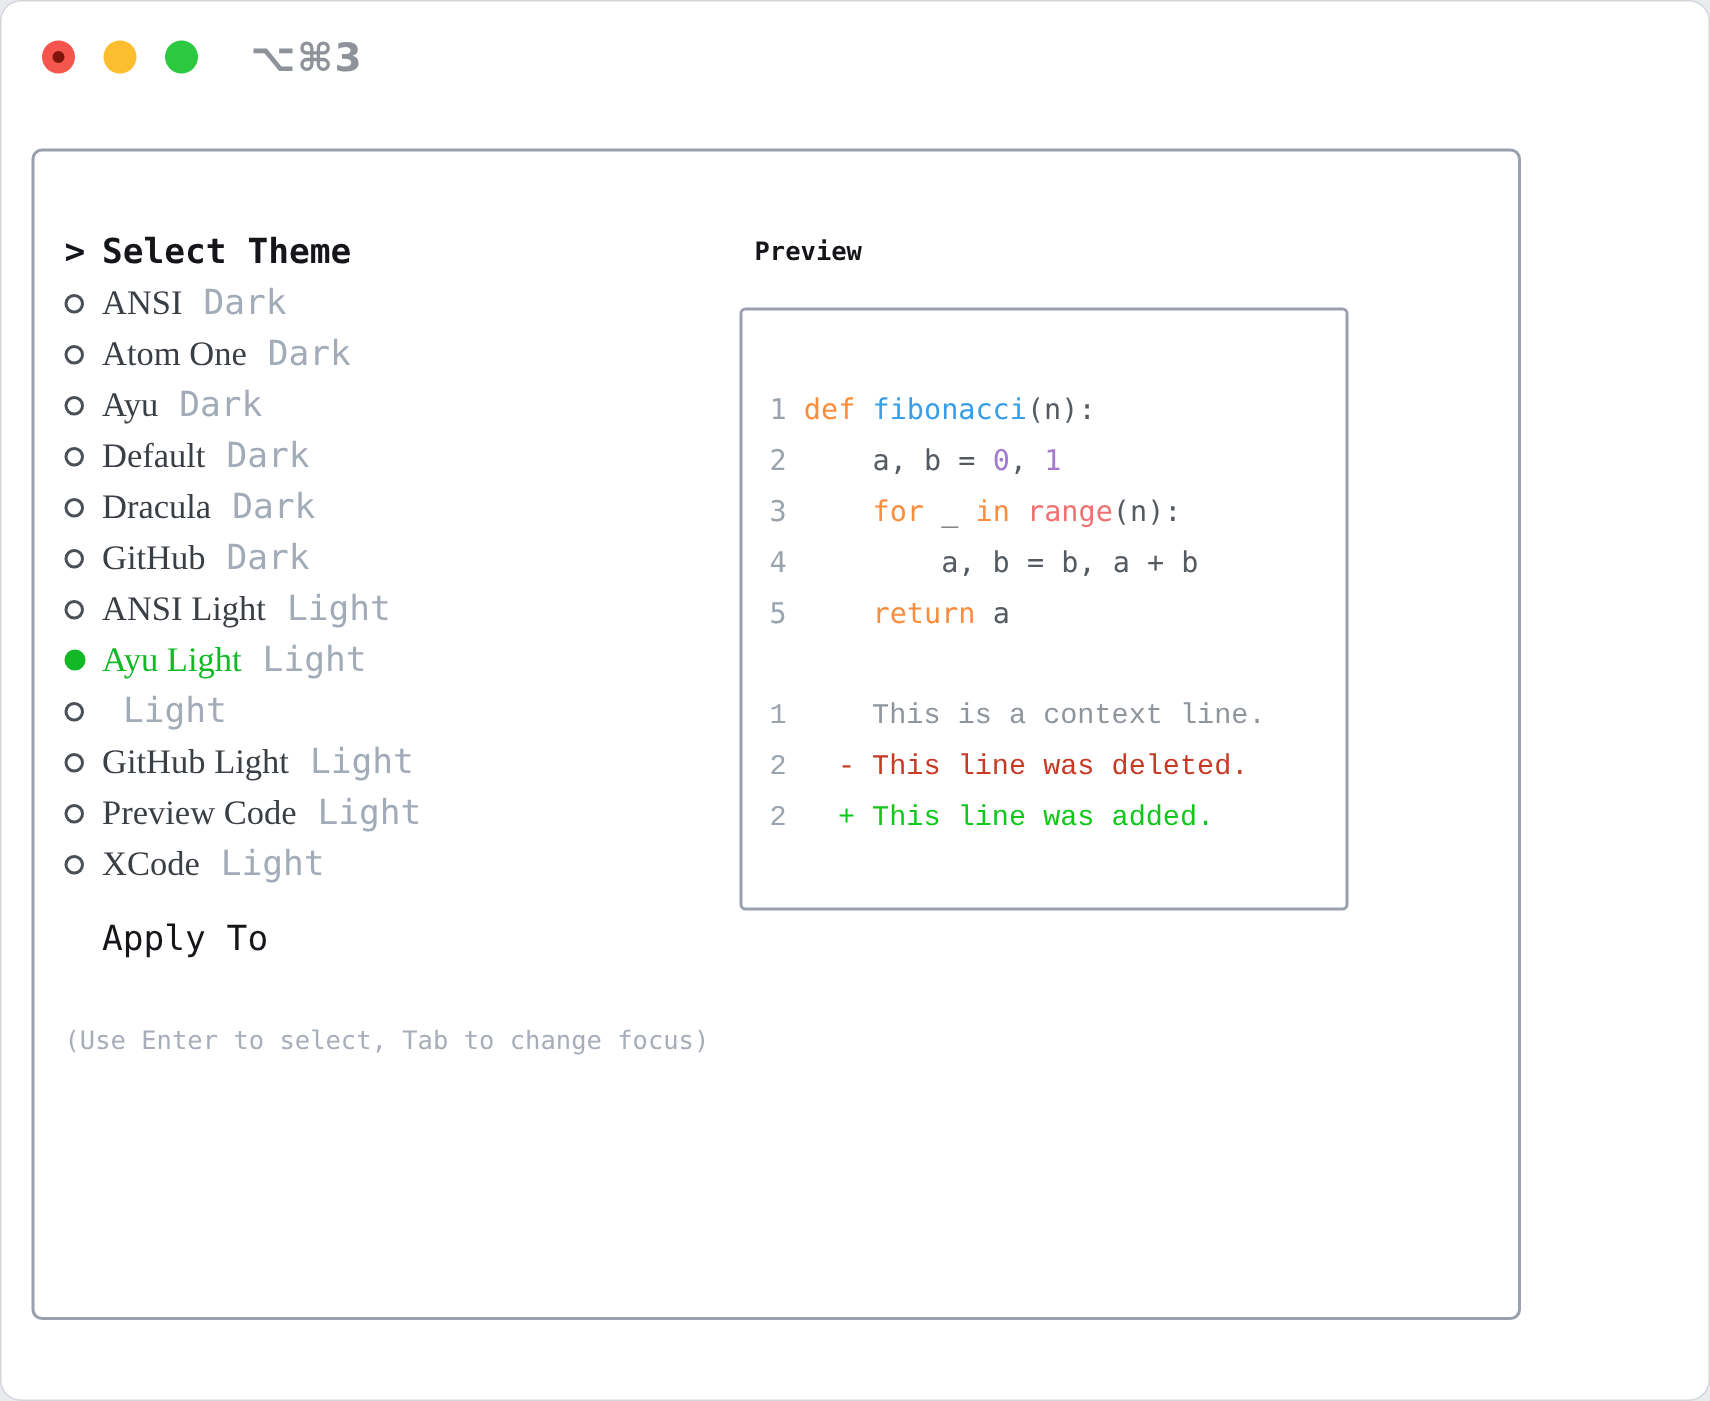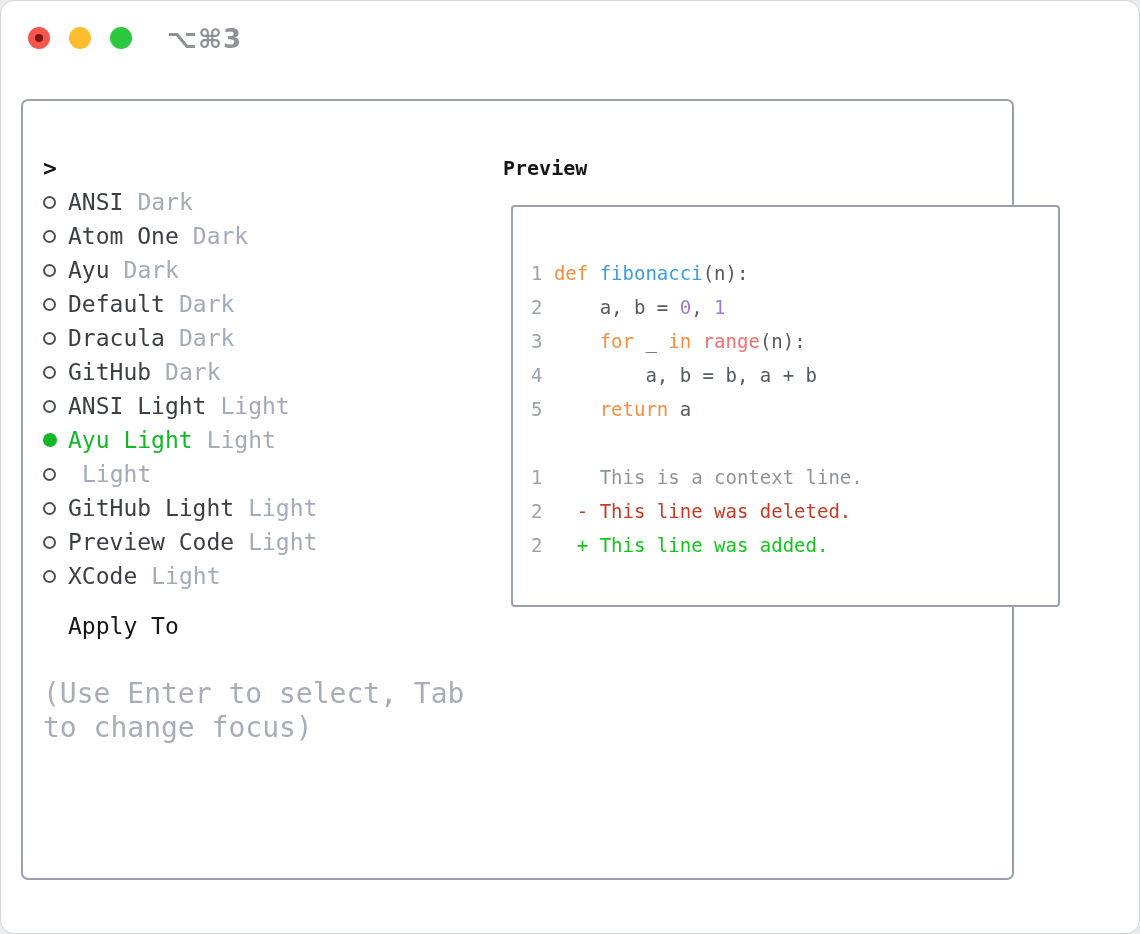--- a/index.html
+++ b/index.html
@@ -39,64 +39,65 @@
   .row{display:flex;align-items:center;height:34px;white-space:pre;}
   .prefix{width:25px;display:flex;align-items:center;flex:none;}
   .chevron{font-weight:bold;color:#121519;}
   .radio{
     width:13px;height:13px;border:2px solid #4a5056;border-radius:50%;
     box-sizing:border-box;display:inline-block;
   }
   .radio.on{width:14px;height:14px;border:none;background:var(--green);}
   .hdr{font-weight:bold;color:#141619;}
   .hdr-plain{color:#141619;}
-  .t-name{color:#3a3f45;}
+  .t-name{color:#3a3f45;font-family:Liberation Serif, serif;}
   .t-name.sel{color:var(--green);}
   .t-tag{color:#a2abb8;margin-left:14px;}
   .apply-block{margin-top:16px;}
   .help{
     margin-top:34px;width:440px;color:#a7aeba;
-    font-size:28px;line-height:34px;white-space:normal;
+    font-size:17px;line-height:34px;white-space:normal;
   }
   
   .preview-hdr{
     position:absolute;left:480px;top:50px;height:34px;line-height:34px;
-    font-size:20px;font-weight:bold;color:#141619;
+    font-size:17px;font-weight:bold;color:#141619;
   }
   .preview-box{
-    position:absolute;left:488px;top:104px;width:549px;height:402px;
+    position:absolute;left:470px;top:104px;width:406px;height:402px;
     border:2px solid #9aa1ac;border-radius:4px;box-sizing:border-box;
     background:#ffffff;
   }
   .code{
     position:absolute;left:18px;top:49px;
     font-size:19px;line-height:34px;white-space:pre;
   }
   .code .gut{color:var(--gutter);}
-  .diff-block{margin-top:34px;}
+  .diff-block{margin-top:34px;font-family:Liberation Mono, monospace;}
 </style>
 </head>
 <body>
 
 <div class="window">
 
   <div class="lights">
     <div class="light light-close">
       <div class="dot"></div>
     </div>
     <div class="light light-min"></div>
     <div class="light light-zoom"></div>
   </div>
   <div class="win-title">⌥⌘3</div>
 
   <div class="panel">
 
     <div class="left-col">
       <div class="row">
         <span class="prefix"><span class="chevron">&gt;</span></span>
+        <span class="hdr">Select Theme</span>
       </div>
       <div id="theme-items">
           <div class="row"><span class="prefix"><span class="radio"></span></span><span class="t-name">ANSI</span><span class="t-tag">Dark</span></div>
           <div class="row"><span class="prefix"><span class="radio"></span></span><span class="t-name">Atom One</span><span class="t-tag">Dark</span></div>
           <div class="row"><span class="prefix"><span class="radio"></span></span><span class="t-name">Ayu</span><span class="t-tag">Dark</span></div>
           <div class="row"><span class="prefix"><span class="radio"></span></span><span class="t-name">Default</span><span class="t-tag">Dark</span></div>
           <div class="row"><span class="prefix"><span class="radio"></span></span><span class="t-name">Dracula</span><span class="t-tag">Dark</span></div>
           <div class="row"><span class="prefix"><span class="radio"></span></span><span class="t-name">GitHub</span><span class="t-tag">Dark</span></div>
           <div class="row"><span class="prefix"><span class="radio"></span></span><span class="t-name">ANSI Light</span><span class="t-tag">Light</span></div>
           <div class="row"><span class="prefix"><span class="radio on"></span></span><span class="t-name sel">Ayu Light</span><span class="t-tag">Light</span></div>

